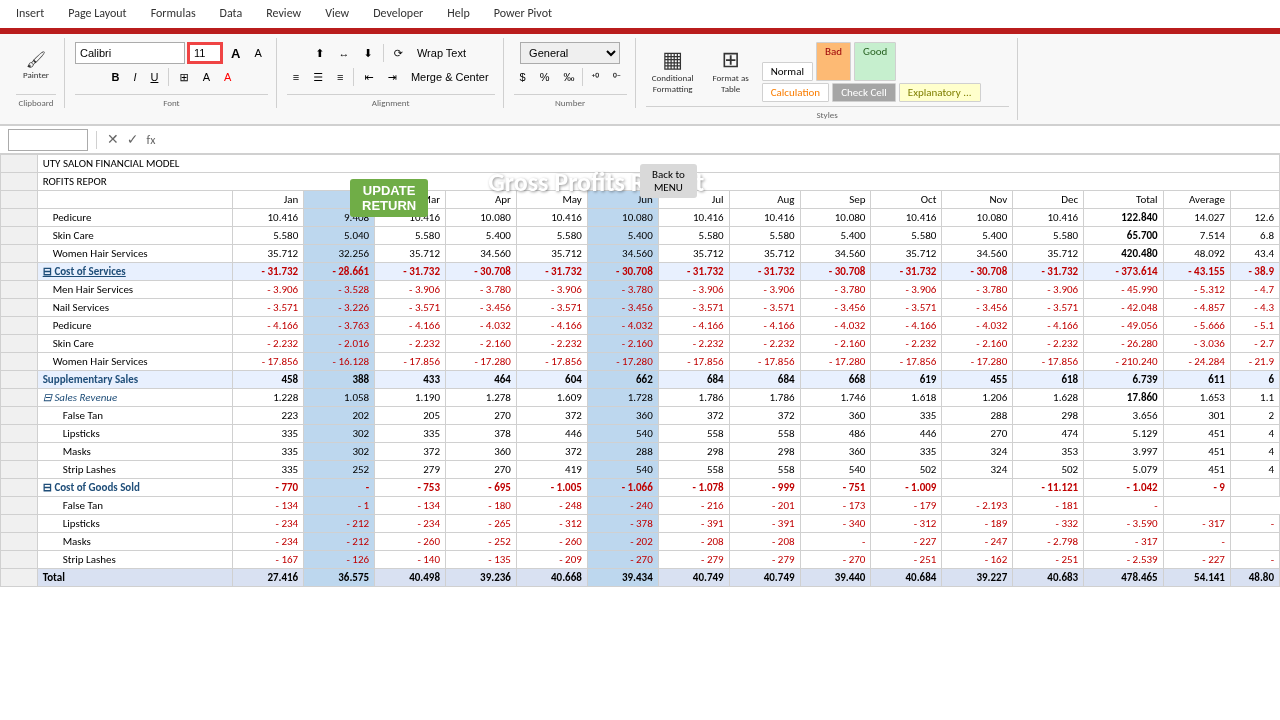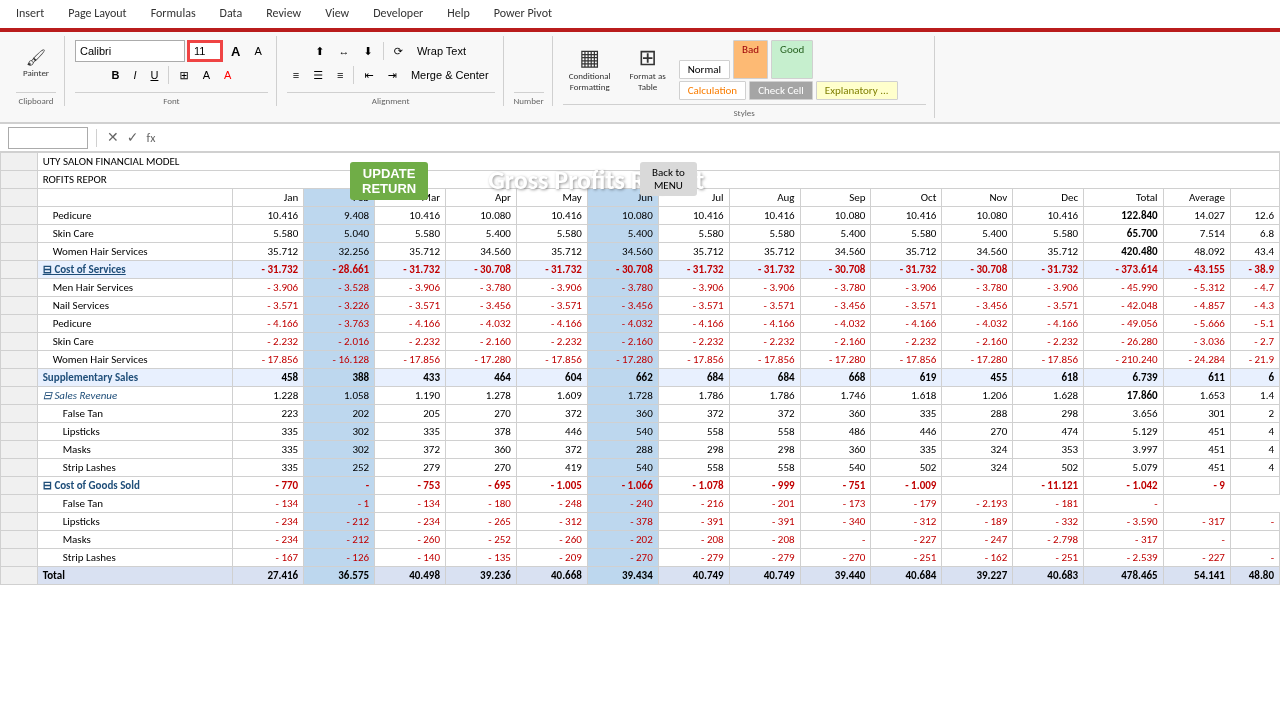--- a/index.html
+++ b/index.html
@@ -1,20 +1,20 @@
 <!DOCTYPE html>
 <html><head>
   <meta charset="utf-8">
   <style>
     * { margin: 0; padding: 0; box-sizing: border-box; }
     body { font-family: 'Calibri', 'Segoe UI', Arial, sans-serif; font-size: 11px; background: #fff; overflow: hidden; width: 1280px; height: 720px; }
 
     
     .ribbon { background: #f3f3f3; border-bottom: 1px solid #d0d0d0; }
-    .ribbon-tabs { display: flex; background: #fff; border-bottom: 4px solid #b91c1c; padding: 0 4px; }
+    .ribbon-tabs { display: flex; background: #fff; border-bottom: 6px solid #b91c1c; padding: 0 4px; }
     .ribbon-tab { padding: 6px 12px; font-size: 12px; color: #333; cursor: pointer; border-bottom: 2px solid transparent; }
     .ribbon-content { display: flex; align-items: flex-start; padding: 4px 8px; gap: 2px; background: #f8f8f8; border-bottom: 1px solid #d0d0d0; min-height: 80px; }
     .ribbon-group { display: flex; flex-direction: column; align-items: flex-start; padding: 0 8px; border-right: 1px solid #d0d0d0; min-height: 70px; position: relative; }
     .ribbon-group-inner { display: flex; align-items: center; gap: 2px; flex-wrap: wrap; flex: 1; padding: 4px 0; }
     .ribbon-group-label { font-size: 9px; color: #666; text-align: center; width: 100%; padding-top: 2px; border-top: 1px solid #d0d0d0; margin-top: auto; }
     .ribbon-btn { display: flex; flex-direction: column; align-items: center; justify-content: center; padding: 3px 6px; cursor: pointer; border: 1px solid transparent; border-radius: 2px; min-width: 28px; font-size: 10px; color: #333; }
     .ribbon-btn-icon { font-size: 16px; line-height: 1; }
     .ribbon-btn-label { font-size: 9px; margin-top: 1px; }
 
     
@@ -124,20 +124,33 @@
           <button class="ribbon-small-btn">⇥</button>
           <button class="ribbon-small-btn">
             <span>Merge &amp; Center</span>
           </button>
         </div>
       </div>
       <div class="ribbon-group-label">Alignment</div>
     </div>
 
     <div class="ribbon-group">
+      <div class="ribbon-group-inner" style="flex-direction: column; gap: 2px;">
+        <select class="num-fmt-box">
+          <option>General</option>
+        </select>
+        <div style="display:flex; gap:2px; align-items:center;">
+          <button class="ribbon-small-btn">$</button>
+          <button class="ribbon-small-btn">%</button>
+          <button class="ribbon-small-btn">‰</button>
+          <div style="width:1px;height:18px;background:#d0d0d0;"></div>
+          <button class="ribbon-small-btn">⁺⁰</button>
+          <button class="ribbon-small-btn">⁰⁻</button>
+        </div>
+      </div>
       <div class="ribbon-group-label">Number</div>
     </div>
 
     <div class="ribbon-group" style="min-width: 380px;">
       <div class="ribbon-group-inner" style="gap: 4px; align-items: flex-start;">
 
         <div class="ribbon-btn" style="width: 54px;">
           <span style="font-size: 22px;">▦</span>
           <span style="font-size: 9px; text-align: center; line-height: 1.2;">Conditional<br>Formatting</span>
         </div>
@@ -170,21 +183,21 @@
   <div class="formula-bar-divider"></div>
   <span class="formula-bar-icon">✕</span>
   <span class="formula-bar-icon">✓</span>
   <span class="formula-bar-icon" style="font-size: 12px;">fx</span>
   <input class="formula-input" type="text" style="">
 </div>
 
 <div class="spreadsheet-wrapper">
   <div style="position:relative;">
 
-    <div style="position:absolute; top: 10px; left: 350px; z-index: 20;">
+    <div style="position:absolute; top: 25px; left: 350px; z-index: 20;">
       <button class="green-btn">UPDATE<br>RETURN</button>
     </div>
     <div style="position:absolute; top: 10px; left: 640px; z-index: 20;">
       <div style="background:#d9d9d9; padding: 4px 12px; border-radius: 3px; font-size: 11px; cursor: pointer; text-align:center;">Back to<br>MENU</div>
     </div>
 
     <table class="spreadsheet">
       <colgroup>
         <col style="width:30px;">
         <col style="width:160px;">
@@ -449,21 +462,21 @@
         <td class="number-cell">1.609</td>
         <td class="number-cell highlight-col">1.728</td>
         <td class="number-cell">1.786</td>
         <td class="number-cell">1.786</td>
         <td class="number-cell">1.746</td>
         <td class="number-cell">1.618</td>
         <td class="number-cell">1.206</td>
         <td class="number-cell">1.628</td>
         <td class="number-cell bold">17.860</td>
         <td class="number-cell">1.653</td>
-        <td class="number-cell">1.4</td>
+        <td class="number-cell">1.1</td>
       </tr>
 
       <tr class="table-row">
         <td class="row-header"></td>
         <td class="text-cell indent2">False Tan</td>
         <td class="number-cell">223</td>
         <td class="number-cell highlight-col">202</td>
         <td class="number-cell">205</td>
         <td class="number-cell">270</td>
         <td class="number-cell">372</td>

